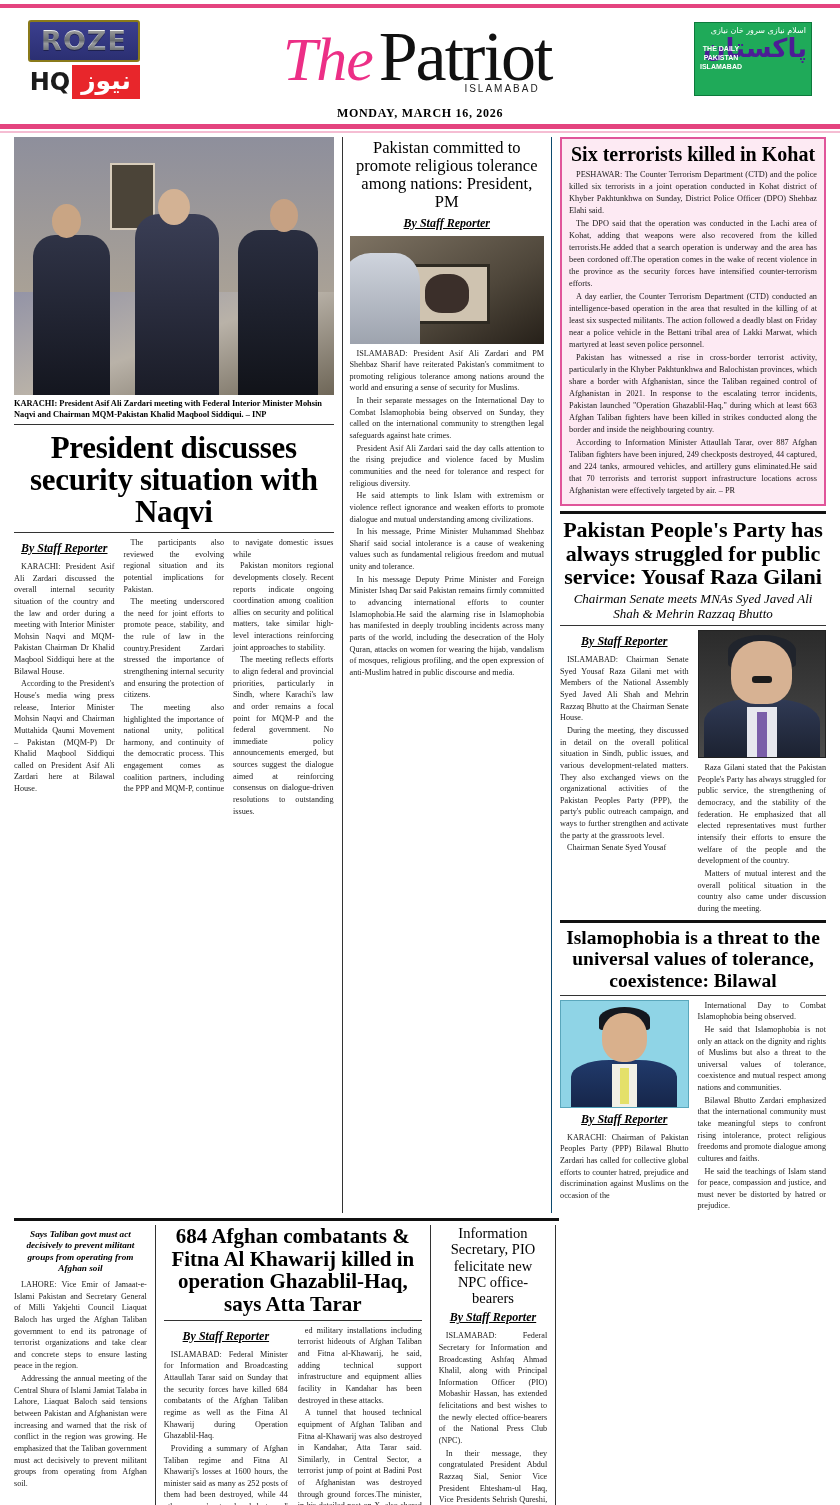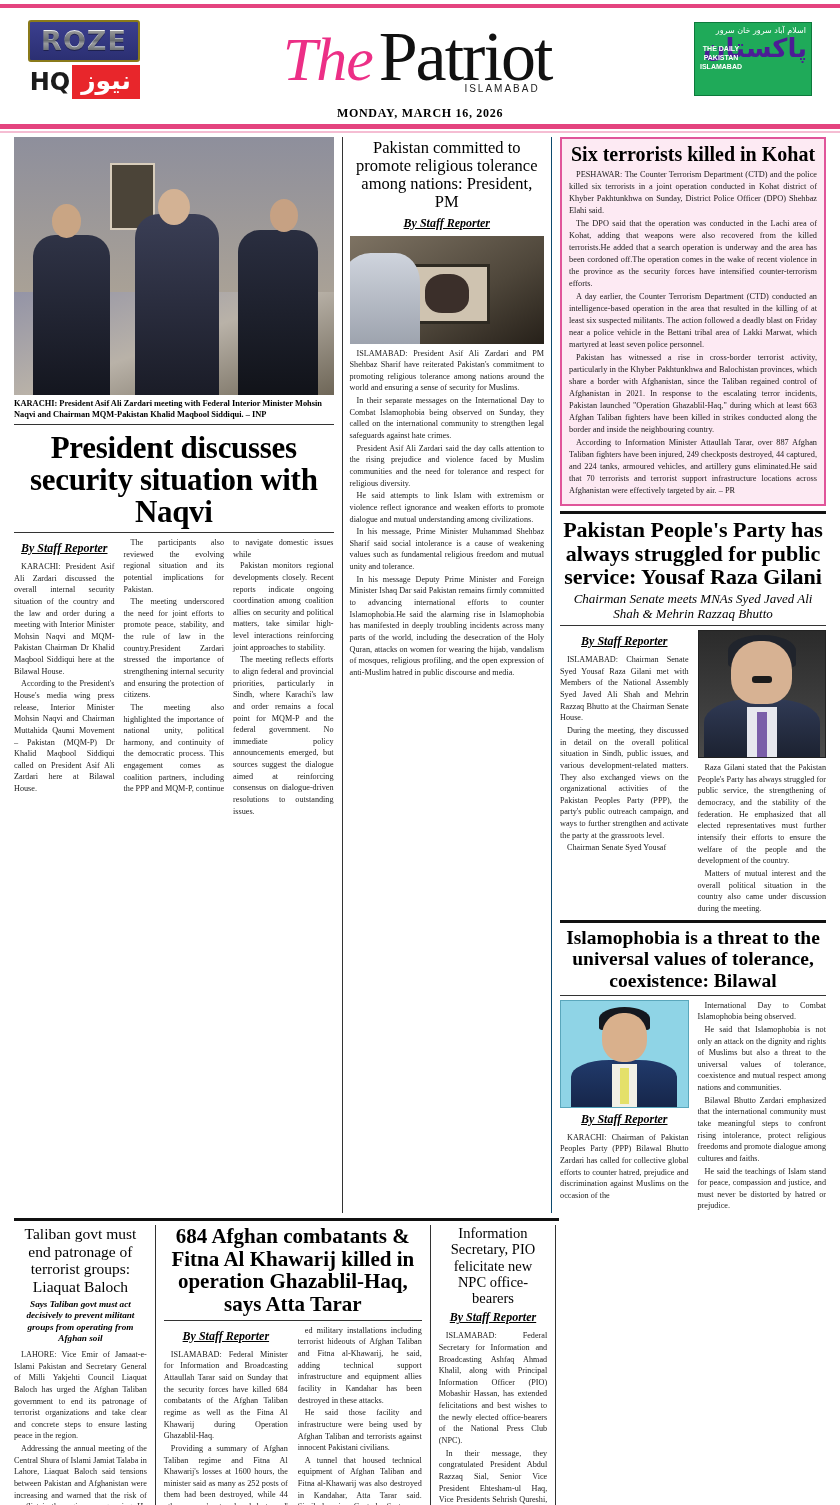--- a/index.html
+++ b/index.html
@@ -215,21 +215,21 @@
         <div class="roze-urdu">نیوز</div>
       </div>
     </div>
 
     <div class="nameplate">
       <span class="np-the">The</span><span class="np-patriot">Patriot</span>
       <div class="np-sub">ISLAMABAD</div>
     </div>
 
     <div class="pak-logo">
-      <div class="u1">اسلام آباد سرور خان سرور</div>
+      <div class="u1">اسلام نیازی سرور خان نیازی</div>
       <div class="u2">پاکستان</div>
       <div class="u3">
         <div>THE DAILY</div>
         <div>PAKISTAN</div>
         <div>ISLAMABAD</div>
       </div>
     </div>
   </div>
 
   <div class="dateline">MONDAY, MARCH 16, 2026</div>
@@ -366,21 +366,20 @@
       </div>
 
     </div>
   </div>
 
   <div class="hr-thick" style="width:545px"></div>
 
   <div class="mid-wrap">
 
     <div class="ms-c1">
-      <div class="h-taliban">Taliban govt must end patronage of terrorist groups: Liaquat Baloch</div>
       <div class="h-taliban-sub">Says Taliban govt must act decisively to prevent militant groups from operating from Afghan soil</div>
       <div class="body-text" style="margin-top:5px">
         <p>LAHORE: Vice Emir of Jamaat-e-Islami Pakistan and Secretary General of Milli Yakjehti Council Liaquat Baloch has urged the Afghan Taliban government to end its patronage of terrorist organizations and take clear and concrete steps to ensure lasting peace in the region.</p>
         <p>Addressing the annual meeting of the Central Shura of Islami Jamiat Talaba in Lahore, Liaquat Baloch said tensions between Pakistan and Afghanistan were increasing and warned that the risk of conflict in the region was growing. He emphasized that the Taliban government must act decisively to prevent militant groups from operating from Afghan soil.</p>
 
       </div>
     </div>
 
     <div class="ms-c2">
       <div class="h-afghan">684 Afghan combatants &amp; Fitna Al Khawarij killed in operation Ghazablil-Haq, says Atta Tarar</div>
@@ -390,21 +389,20 @@
           <div class="byline">By Staff Reporter</div>
           <div class="body-text">
             <p>ISLAMABAD: Federal Minister for Information and Broadcasting Attaullah Tarar said on Sunday that the security forces have killed 684 combatants of the Afghan Taliban regime as well as the Fitna Al Khawarij during Operation Ghazablil-Haq.</p>
               <p>Providing a summary of Afghan Taliban regime and Fitna Al Khawarij's losses at 1600 hours, the minister said as many as 252 posts of them had been destroyed, while 44 others were 'captured and destroyed' during the operation.</p>
 
           </div>
         </div>
         <div style="width:50%">
           <div class="body-text">
             <p>ed military installations including terrorist hideouts of Afghan Taliban and Fitna al-Khawarij, he said, adding technical support infrastructure and equipment allies facility in Kandahar has been destroyed in these attacks.</p>
-              <p>He said those facility and infrastructure were being used by Afghan Taliban and terrorists against innocent Pakistani civilians.</p>
             <p>A tunnel that housed technical equipment of Afghan Taliban and Fitna al-Khawarij was also destroyed in Kandahar, Atta Tarar said. Similarly, in Central Sector, a terrorist jump of point at Badini Post of Afghanistan was destroyed through ground forces.The minister, in his detailed post on X, also shared a video that show precision engagement by Pakistan on those installations and terrorist camps which directly / indirectly support terrorism from Afghan soil.</p>
           </div>
         </div>
       </div>
     </div>
 
     <div class="ms-c3">
       <div class="h-info">Information Secretary, PIO felicitate new NPC office-bearers</div>
       <div class="byline">By Staff Reporter</div>
       <div class="body-text">

